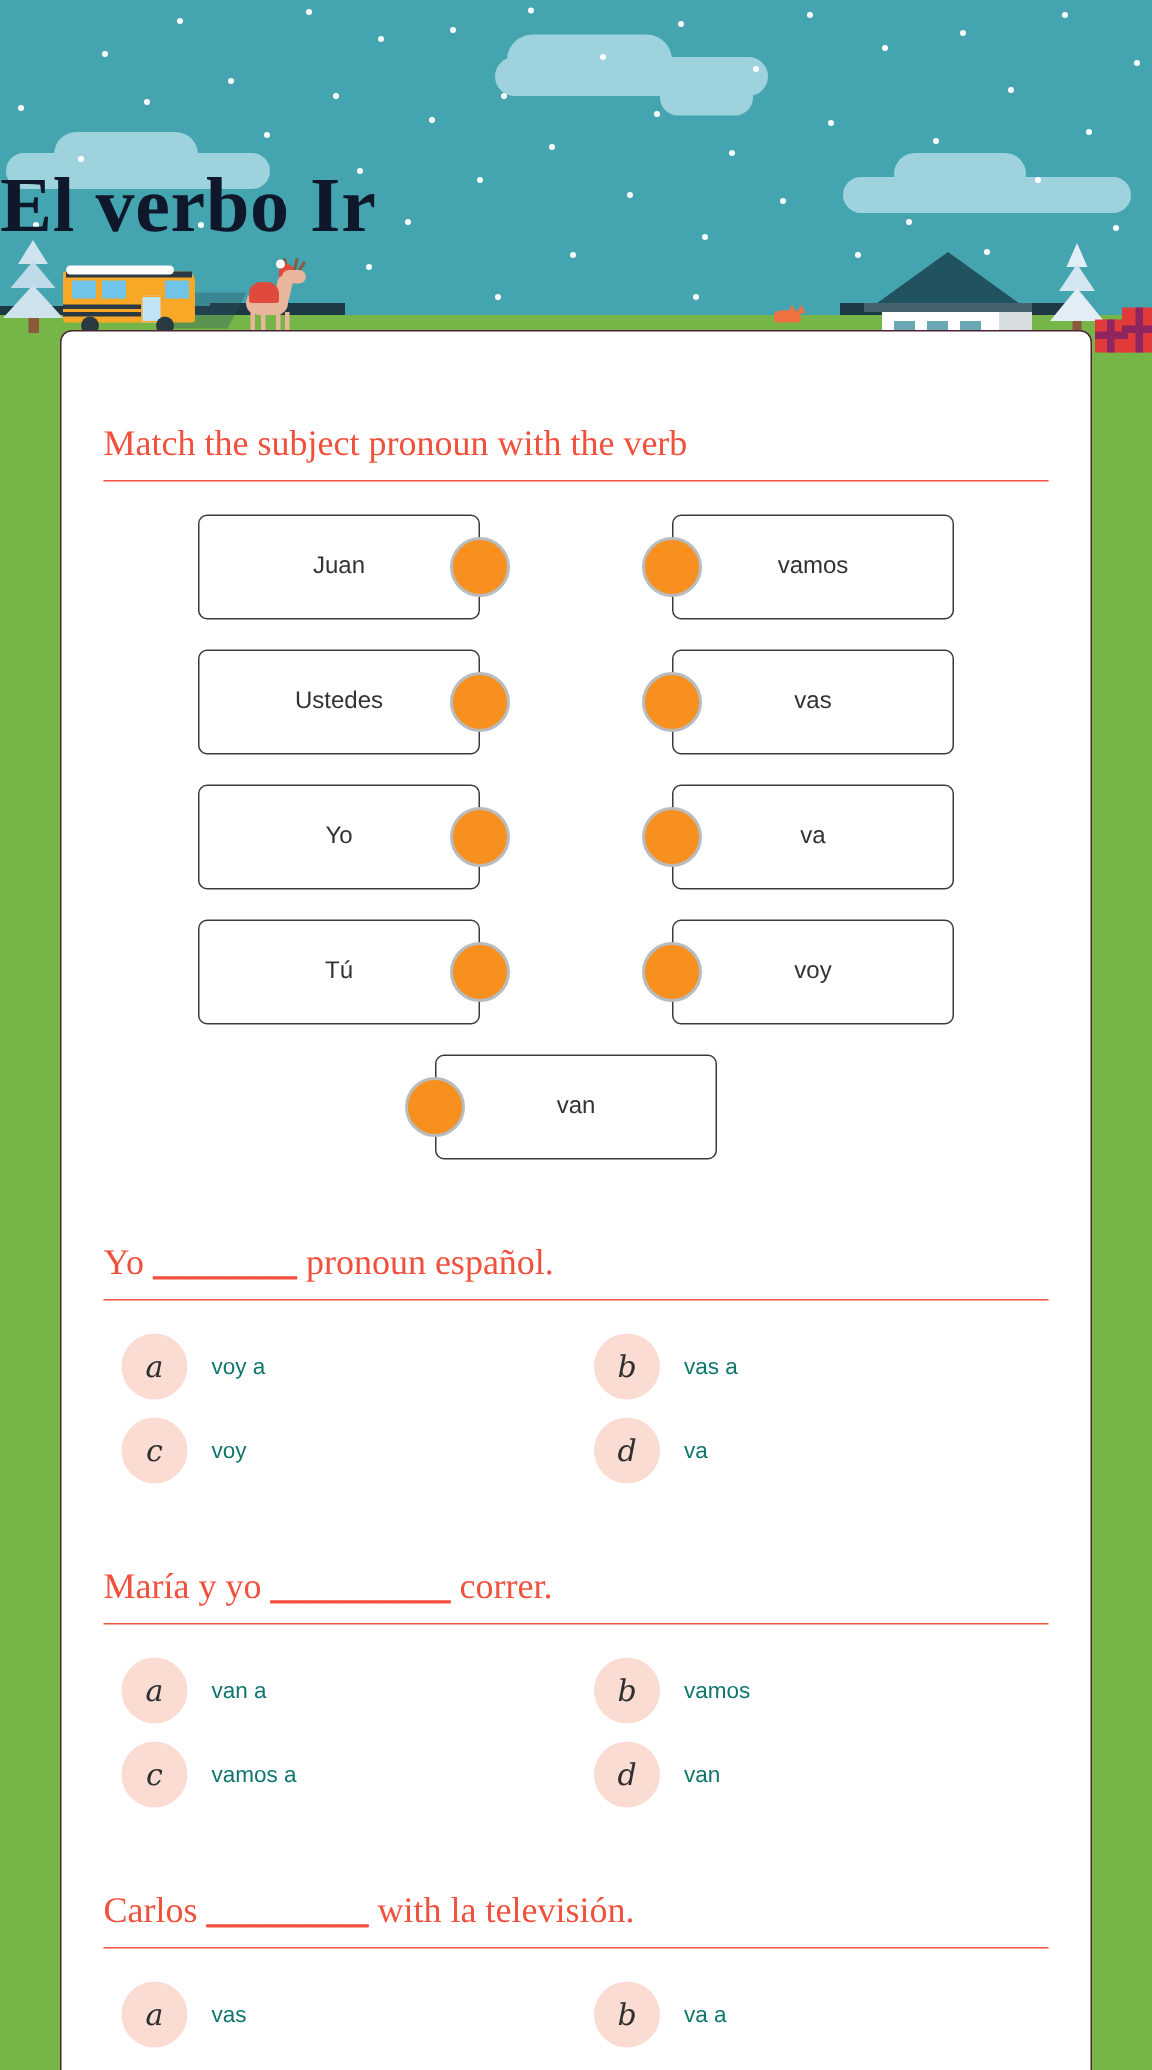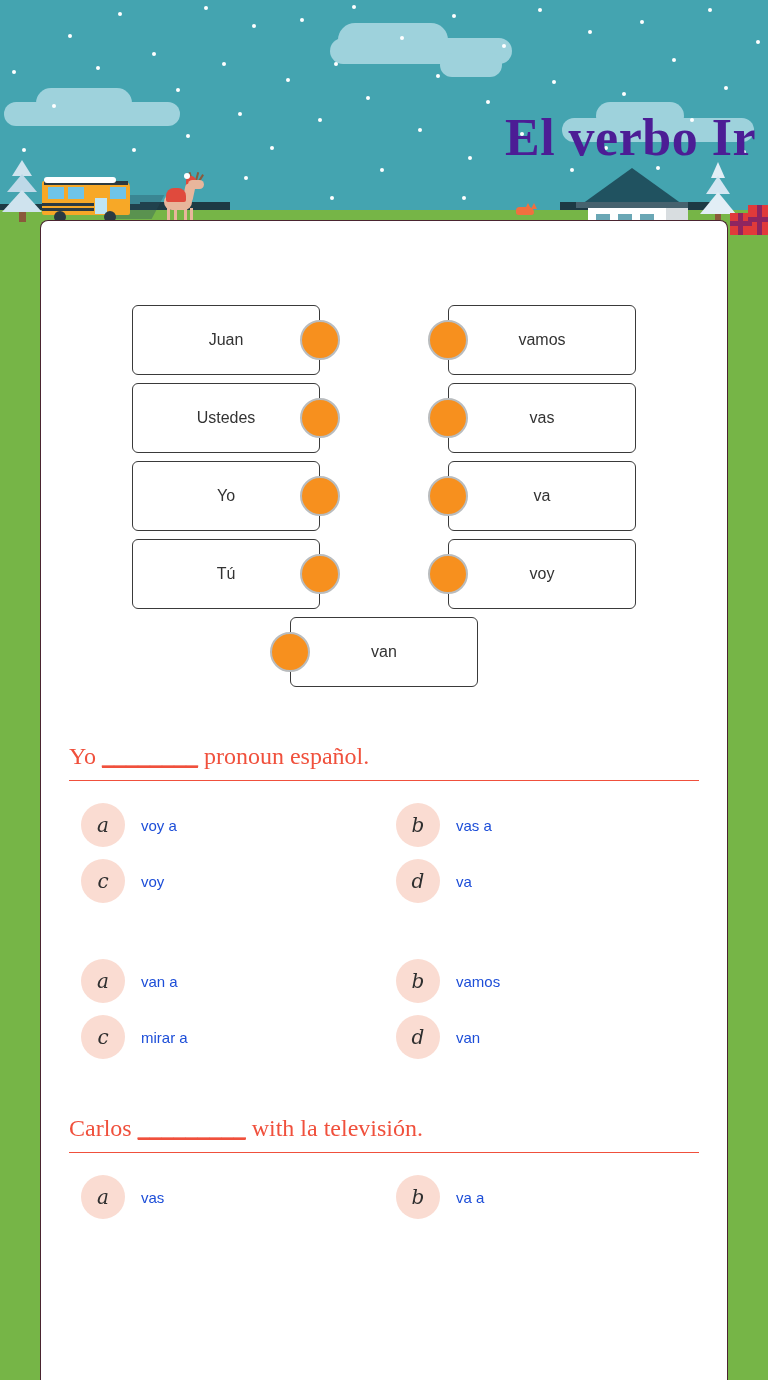--- a/index.html
+++ b/index.html
@@ -47,26 +47,26 @@
     background: #76b547;
   }
   .ground-dark {
     position: absolute;
     bottom: 18px; height: 12px;
     background: #1d3a44;
   }
 
   .title {
     position: absolute;
-    left: 0; right: 12px;
+    left: 0; right: 0;
     top: 108px;
-    text-align: right;
+    text-align: left;
     font-family: "Liberation Serif", serif;
     font-size: 52px;
-    color: #4c1d95;
+    color: #0f172a;
     letter-spacing: 0.5px;
     z-index: 6;
   }
 
   
   .bus { position: absolute; left: 42px; top: 175px; width: 100px; height: 48px; z-index: 4;}
   .bus-body { position: absolute; left: 0; top: 6px; width: 88px; height: 34px; background: #f7a827; border-radius: 2px 6px 2px 2px; }
   .bus-roof-snow { position: absolute; left: 2px; top: 2px; width: 72px; height: 6px; background: #ffffff; border-radius: 3px; }
   .bus-roof { position: absolute; left: 2px; top: 6px; width: 84px; height: 4px; background: #2b3a42; }
   .bus-win { position: absolute; top: 12px; width: 16px; height: 12px; background: #6fc4e8; }
@@ -142,21 +142,21 @@
     margin-bottom: 0;
     white-space: nowrap;
   }
   .blank { text-decoration: underline; letter-spacing: 0px; font-weight: bold; }
 
   
   .match-wrap {
     margin-top: 22px;
     display: flex;
     flex-direction: column;
-    gap: 8px;
+    gap: 20px;
   }
   .match-row {
     display: flex;
     justify-content: center;
     gap: 128px;
   }
   .match-cell {
     position: relative;
     width: 188px;
     height: 70px;
@@ -209,21 +209,21 @@
     align-items: center;
     justify-content: center;
     font-family: "DejaVu Serif", serif;
     font-style: italic;
     font-size: 20px;
     color: #2f2f2f;
     flex-shrink: 0;
   }
   .mc-text {
     font-size: 15px;
-    color: #1d4ed8;
+    color: #0f766e;
   }
 </style>
 </head>
 <body>
 
 <div class="header">
 
   <div>
     <div class="cloud-part" style="left:338px; top:23px; width:110px; height:34px;"></div>
     <div class="cloud-part" style="left:330px; top:38px; width:182px; height:26px;"></div>
@@ -365,20 +365,21 @@
   <div class="gift-rib-v" style="left:8px;  top:8px; height:22px;"></div>
   <div class="gift-rib-h" style="left:0;  top:16px; width:22px;"></div>
   <div class="gift-rib-v" style="left:27px; top:0; height:30px;"></div>
   <div class="gift-rib-h" style="left:18px; top:12px; width:22px;"></div>
 </div>
 
 <div class="card">
   <div class="card-inner">
 
     <div class="section">
+      <div class="section-title">Match the subject pronoun with the verb</div>
 
       <div class="match-wrap">
 
         <div class="match-row">
           <div class="match-cell left">
             <div class="match-box">
                 <span>Juan</span>
               </div>
             <div class="dot"></div>
           </div>
@@ -465,32 +466,35 @@
           <div class="mc-text">voy</div>
         </div>
         <div class="mc-option">
           <div class="mc-letter">d</div>
           <div class="mc-text">va</div>
         </div>
       </div>
     </div>
 
     <div class="mc-block">
+      <div class="section-title">
+        <span>María y yo </span><span class="blank">__________</span><span> correr.</span>
+      </div>
       <div class="mc-options">
         <div class="mc-option">
           <div class="mc-letter">a</div>
           <div class="mc-text">van a</div>
         </div>
         <div class="mc-option">
           <div class="mc-letter">b</div>
           <div class="mc-text">vamos</div>
         </div>
         <div class="mc-option">
           <div class="mc-letter">c</div>
-          <div class="mc-text">mirar a</div>
+          <div class="mc-text">vamos a</div>
         </div>
         <div class="mc-option">
           <div class="mc-letter">d</div>
           <div class="mc-text">van</div>
         </div>
       </div>
     </div>
 
     <div class="mc-block">
       <div class="section-title">

